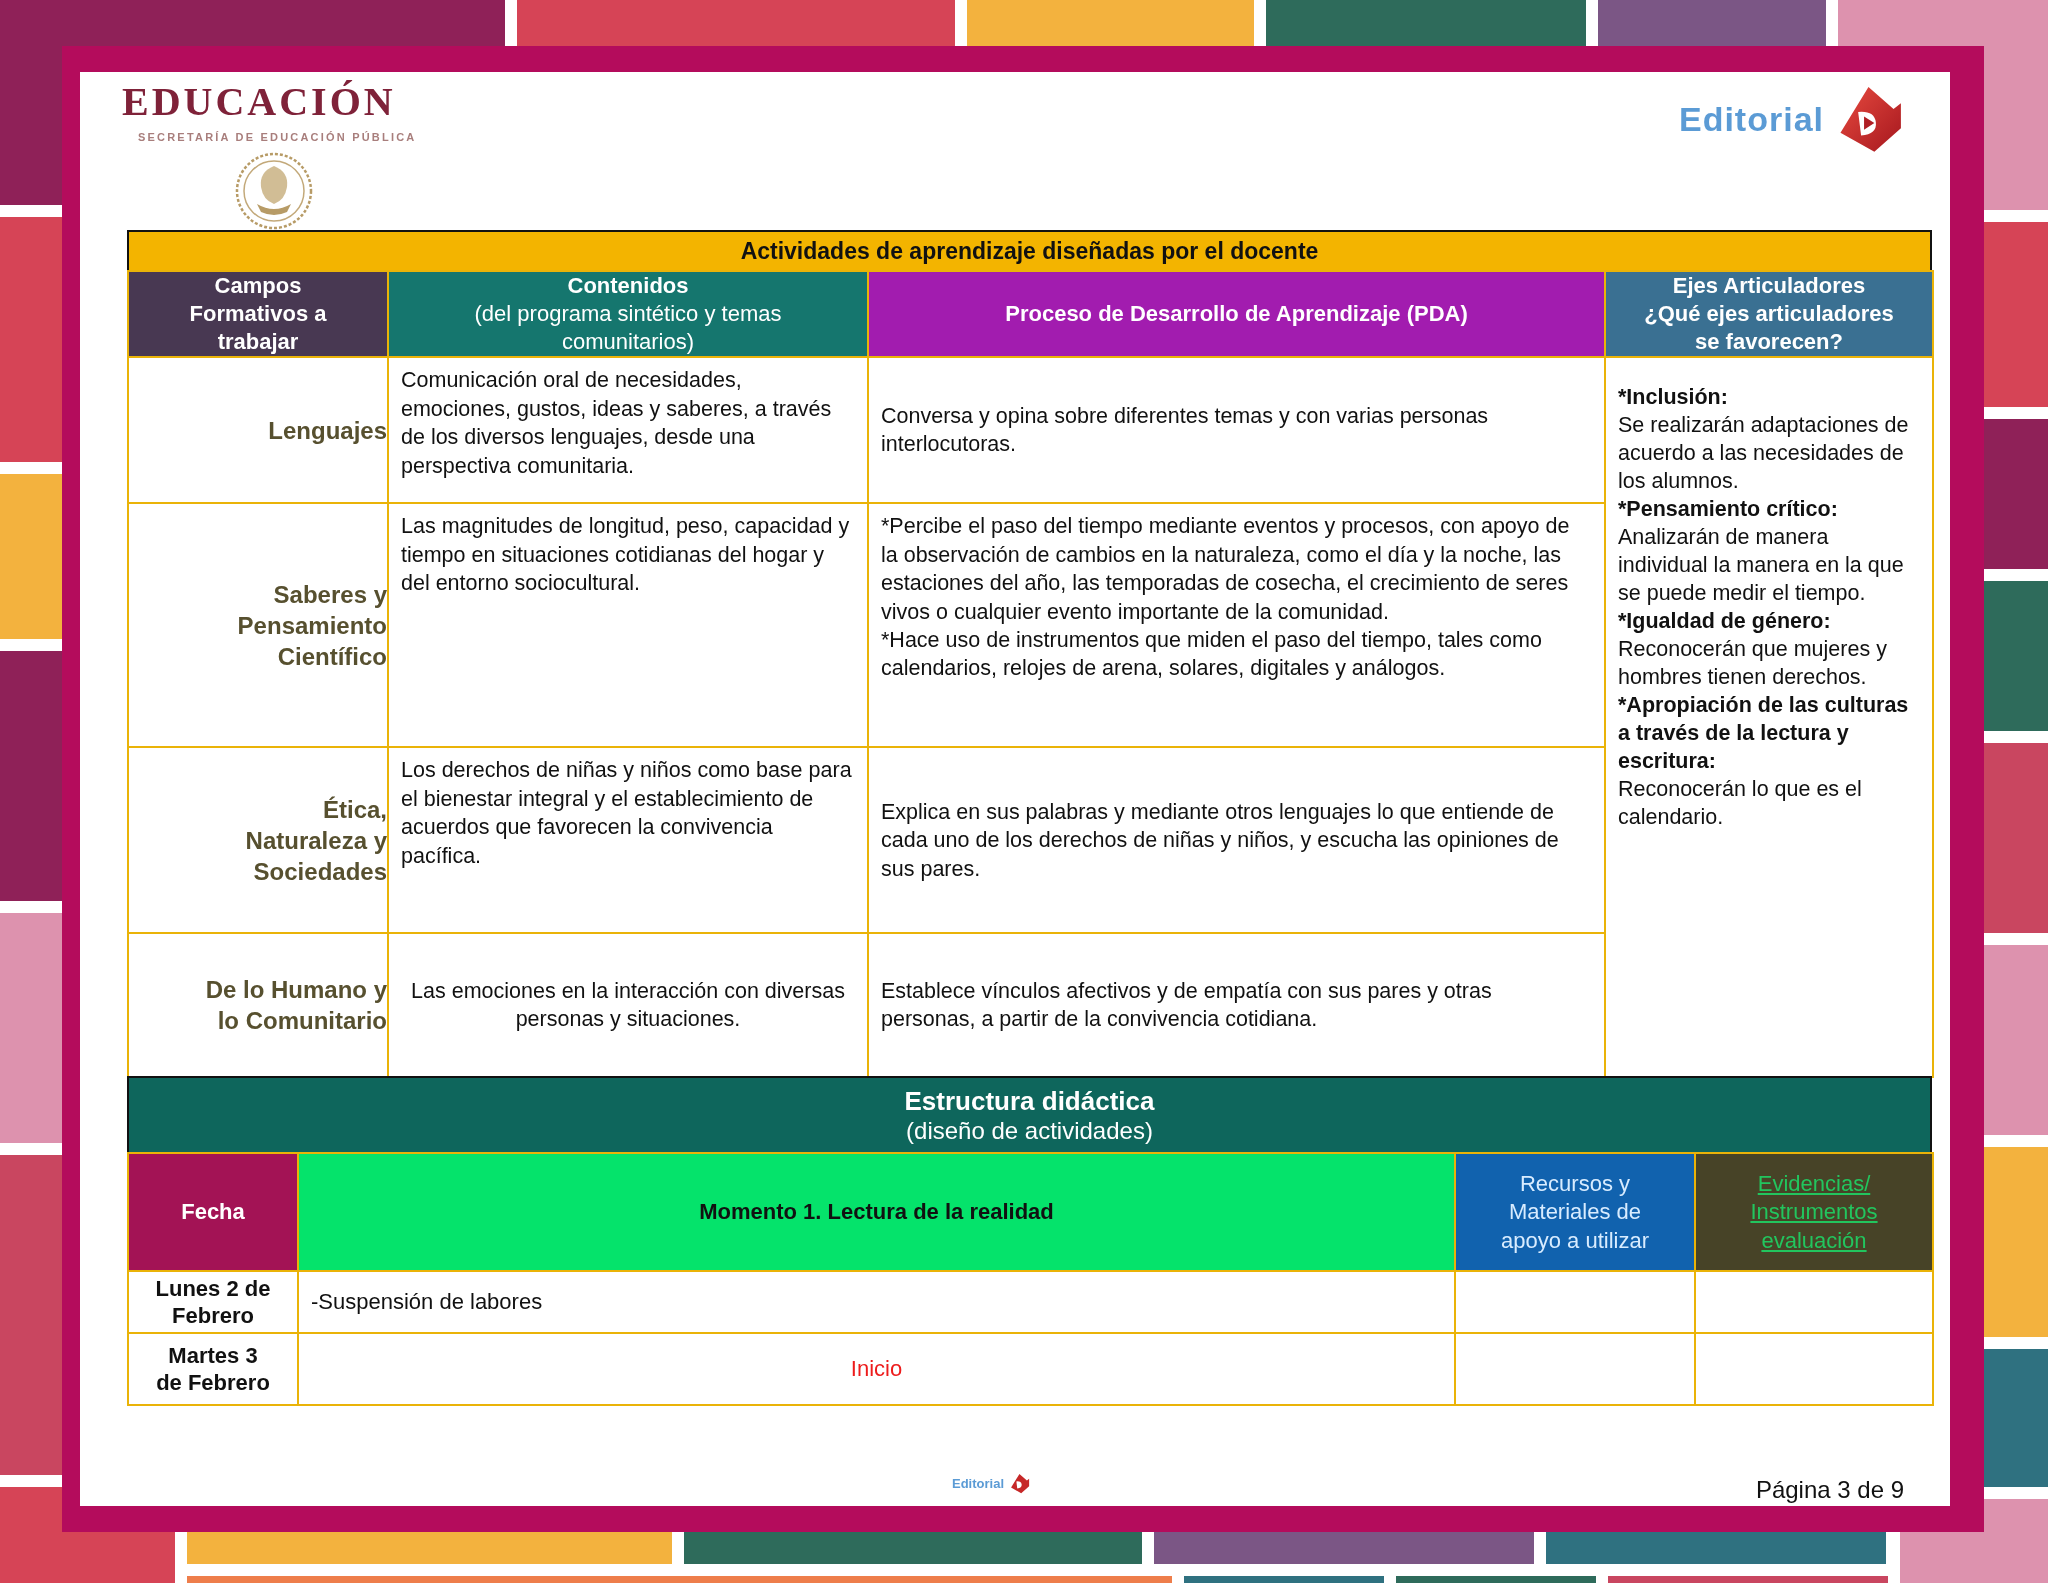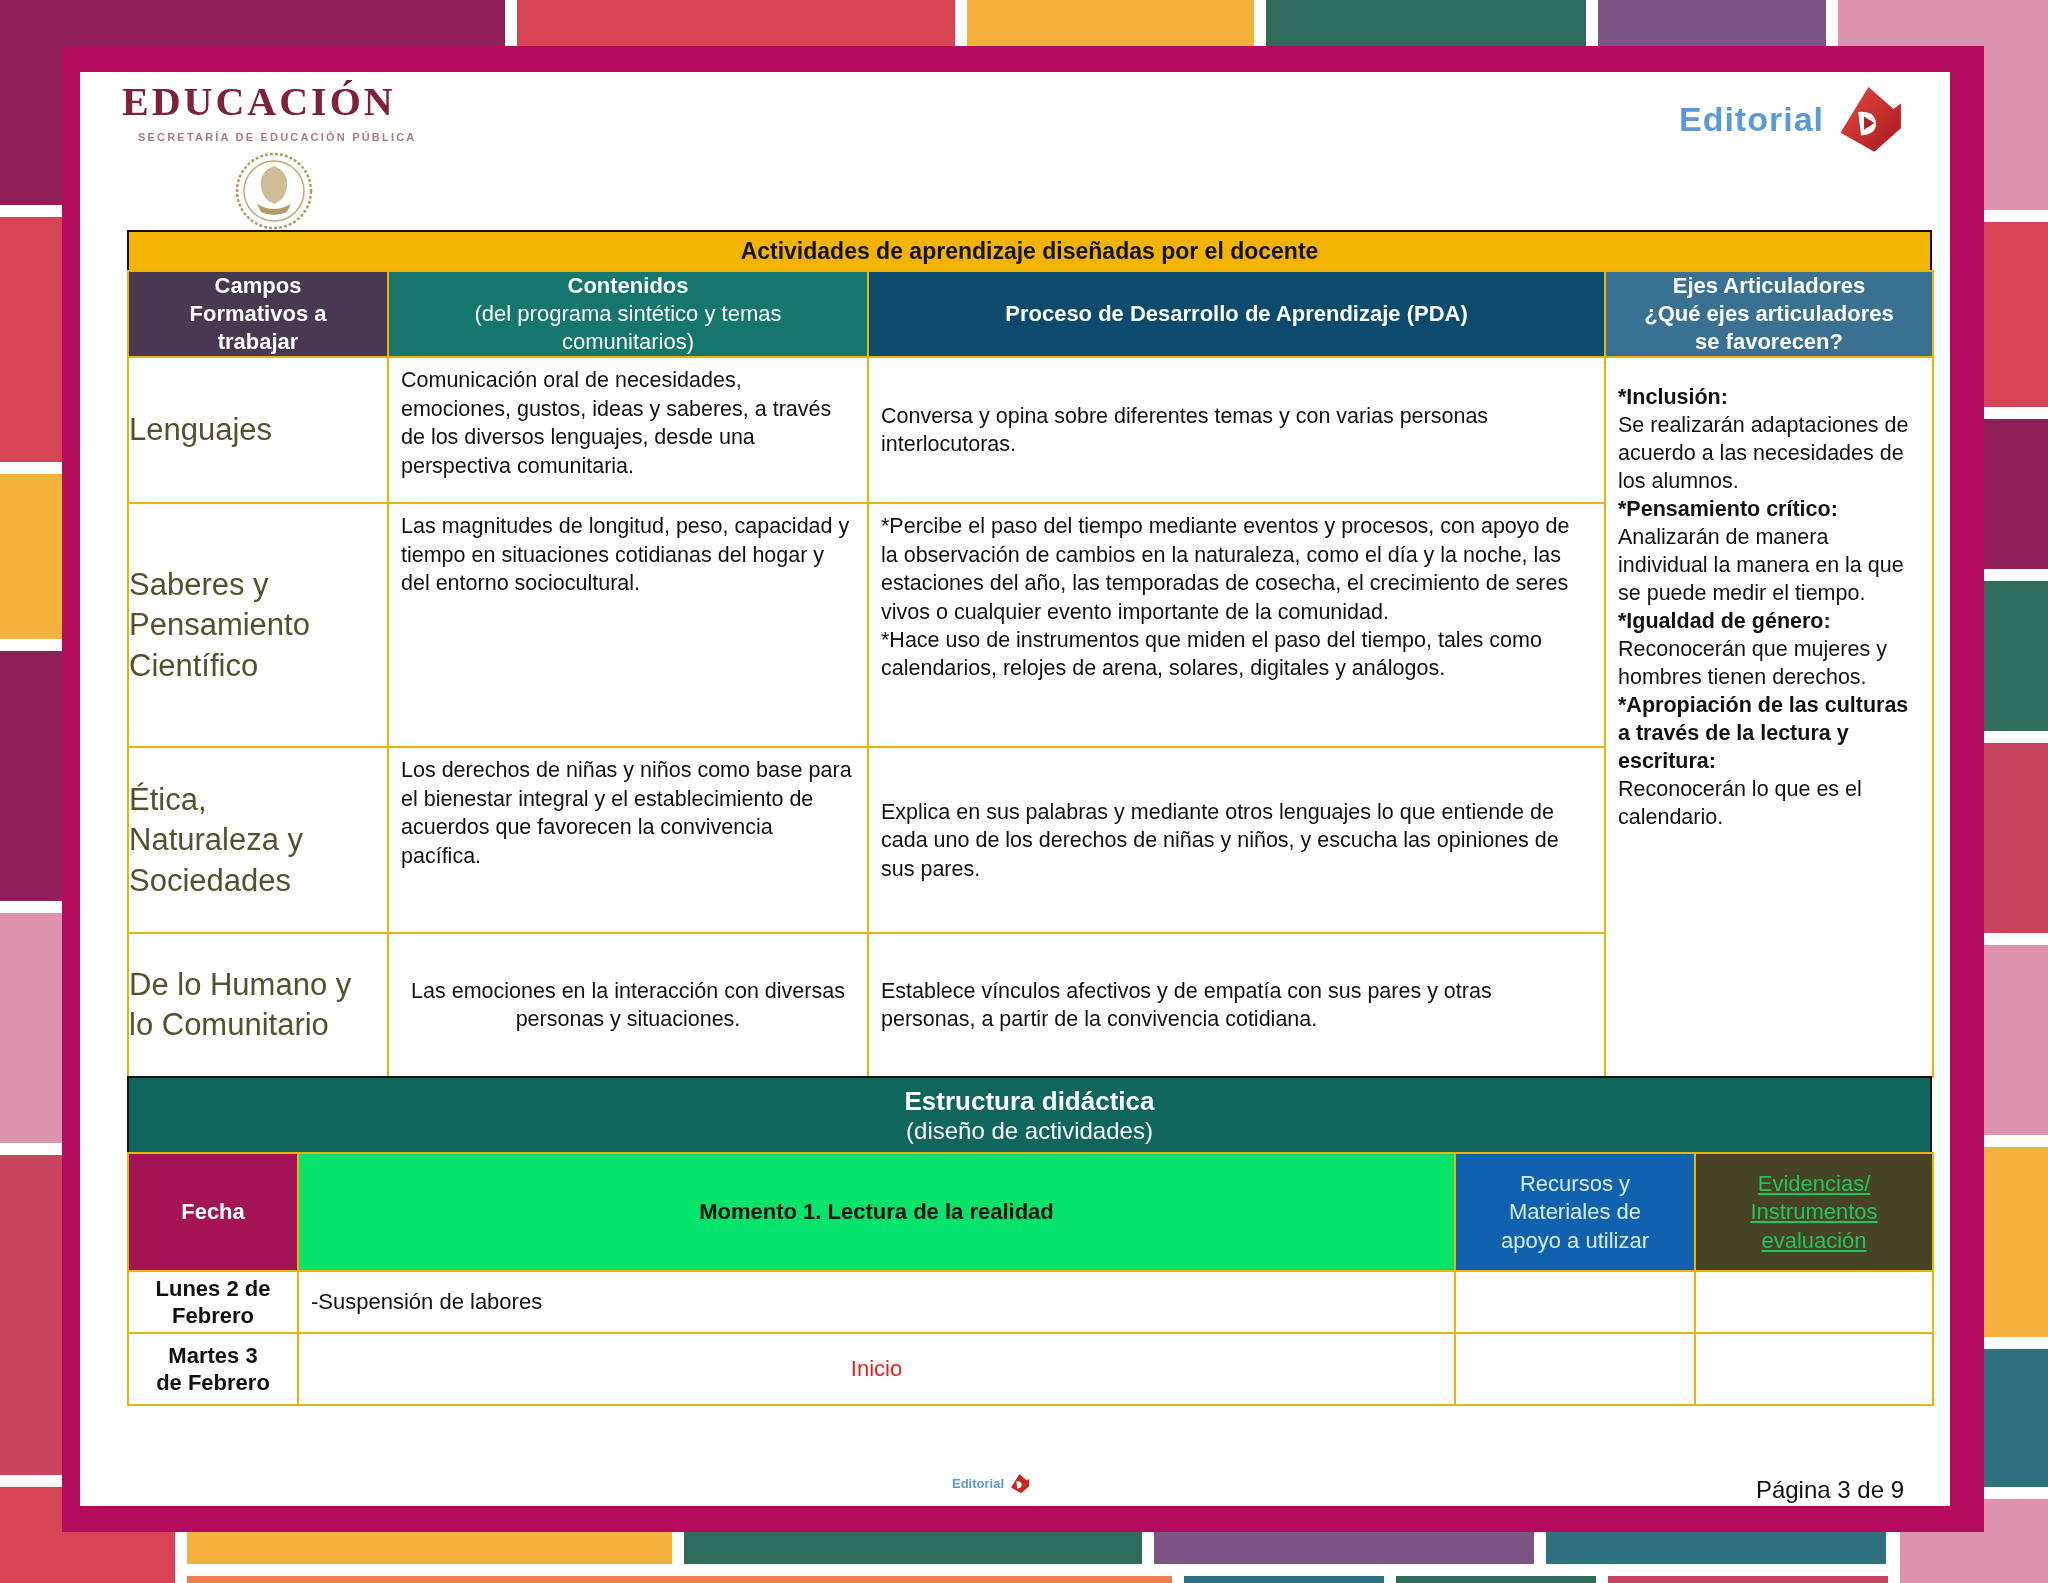--- a/index.html
+++ b/index.html
@@ -34,24 +34,24 @@
   .gold { height: 42px; margin-top: -2px; border: 2px solid #111; background: #f3b400; color: #111;
           font-weight: 700; font-size: 23px; display: flex; align-items: center; justify-content: center; }
 
   table { border-collapse: collapse; table-layout: fixed; width: 1805px; margin-top: -2px; }
   td { border: 2px solid #eab308; overflow: hidden; }
 
   .hdr td { color: #fff; font-weight: 700; font-size: 22px; text-align: center; line-height: 1.28; vertical-align: middle; }
   .h-campos { background: #483852; }
   .h-cont   { background: #15766e; }
   .h-cont .sub { font-weight: 400; }
-  .h-pda    { background: #0c4a6e; margin-top: 8px; }
+  .h-pda    { background: #a21caf; margin-top: 8px; }
   .h-ejes   { background: #3a7092; }
 
-  .campo { color: #57502f; font-weight: 400; font-size: 31px; text-align: left; vertical-align: middle; line-height: 1.3; }
+  .campo { color: #57502f; font-weight: 700; font-size: 24px; text-align: right; vertical-align: middle; line-height: 1.3; }
   .cell  { font-size: 21.5px; padding: 8px 12px; line-height: 1.32; vertical-align: middle; }
   .vtop  { vertical-align: top; }
   .tcenter { text-align: center; }
   .pre   { white-space: pre-line; }
   .ejes-cell { font-size: 21.5px; padding: 26px 10px 10px 12px; vertical-align: top; line-height: 1.3; }
   .ejes-cell .lbl { font-weight: 700; display: block; }
   .ejes-cell .itx { display: block; }
 
   .estructura { margin-top: -2px; border: 2px solid #111; background: #0e665c; color: #fff; text-align: center;
                 height: 78px; display: flex; flex-direction: column; justify-content: center; }

